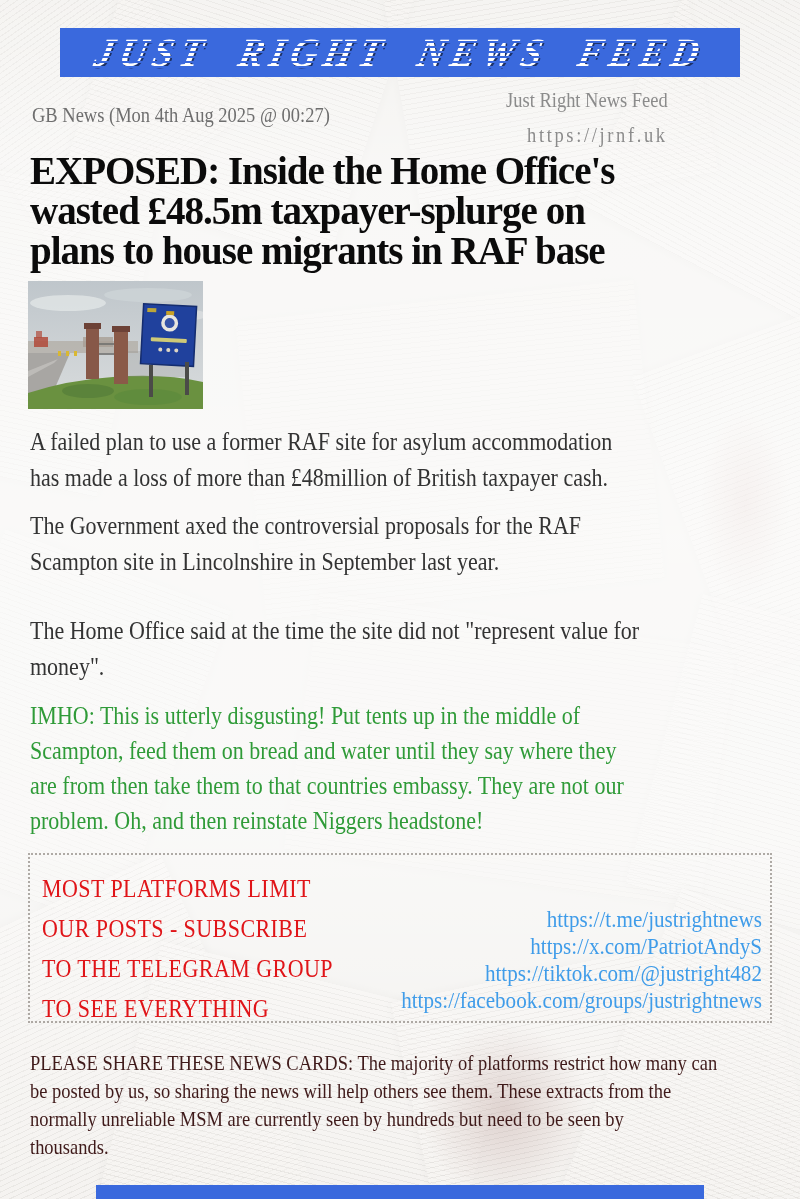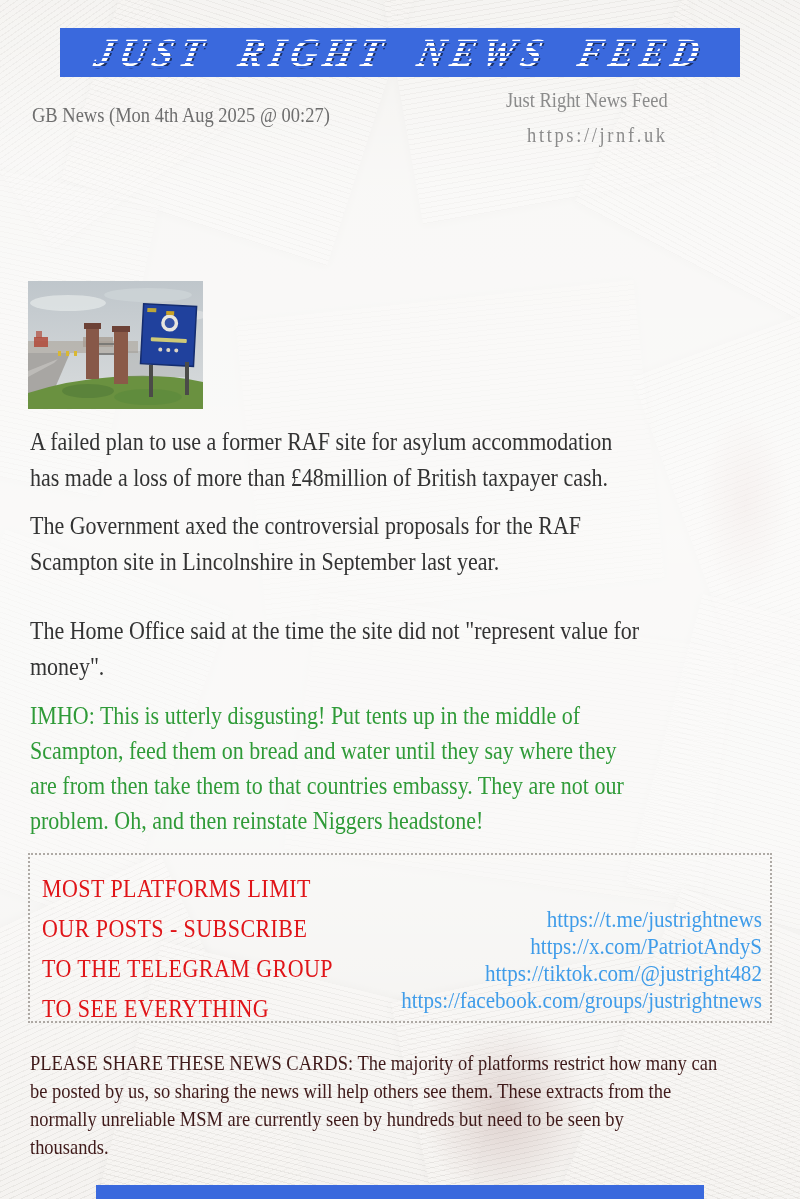--- a/index.html
+++ b/index.html
@@ -125,20 +125,25 @@
     <span class="banner-text">JUST RIGHT NEWS FEED</span>
     <div class="banner-stripes"></div>
   </div>
 
   <div class="source-line cond">GB News (Mon 4th Aug 2025 @ 00:27)</div>
   <div class="feed-block">
     <div class="feed-name condr">Just Right News Feed</div>
     <div class="feed-url condr">https://jrnf.uk</div>
   </div>
 
+  <div class="headline" style="color: rgb(11, 11, 11);">
+    <div>EXPOSED: Inside the Home Office's</div>
+    <div>wasted £48.5m taxpayer-splurge on</div>
+    <div>plans to house migrants in RAF base</div>
+  </div>
 
   <svg class="photo" viewBox="0 0 175 128" preserveAspectRatio="none">
     <defs>
       <linearGradient id="sky" x1="0" y1="0" x2="0" y2="1">
         <stop offset="0" stop-color="#bfc6cb"></stop>
         <stop offset="1" stop-color="#d9dcdd"></stop>
       </linearGradient>
     </defs>
     <rect x="0" y="0" width="175" height="128" fill="url(#sky)"></rect>
     <ellipse cx="40" cy="22" rx="38" ry="8" fill="#e6e9ea" opacity=".7"></ellipse>

